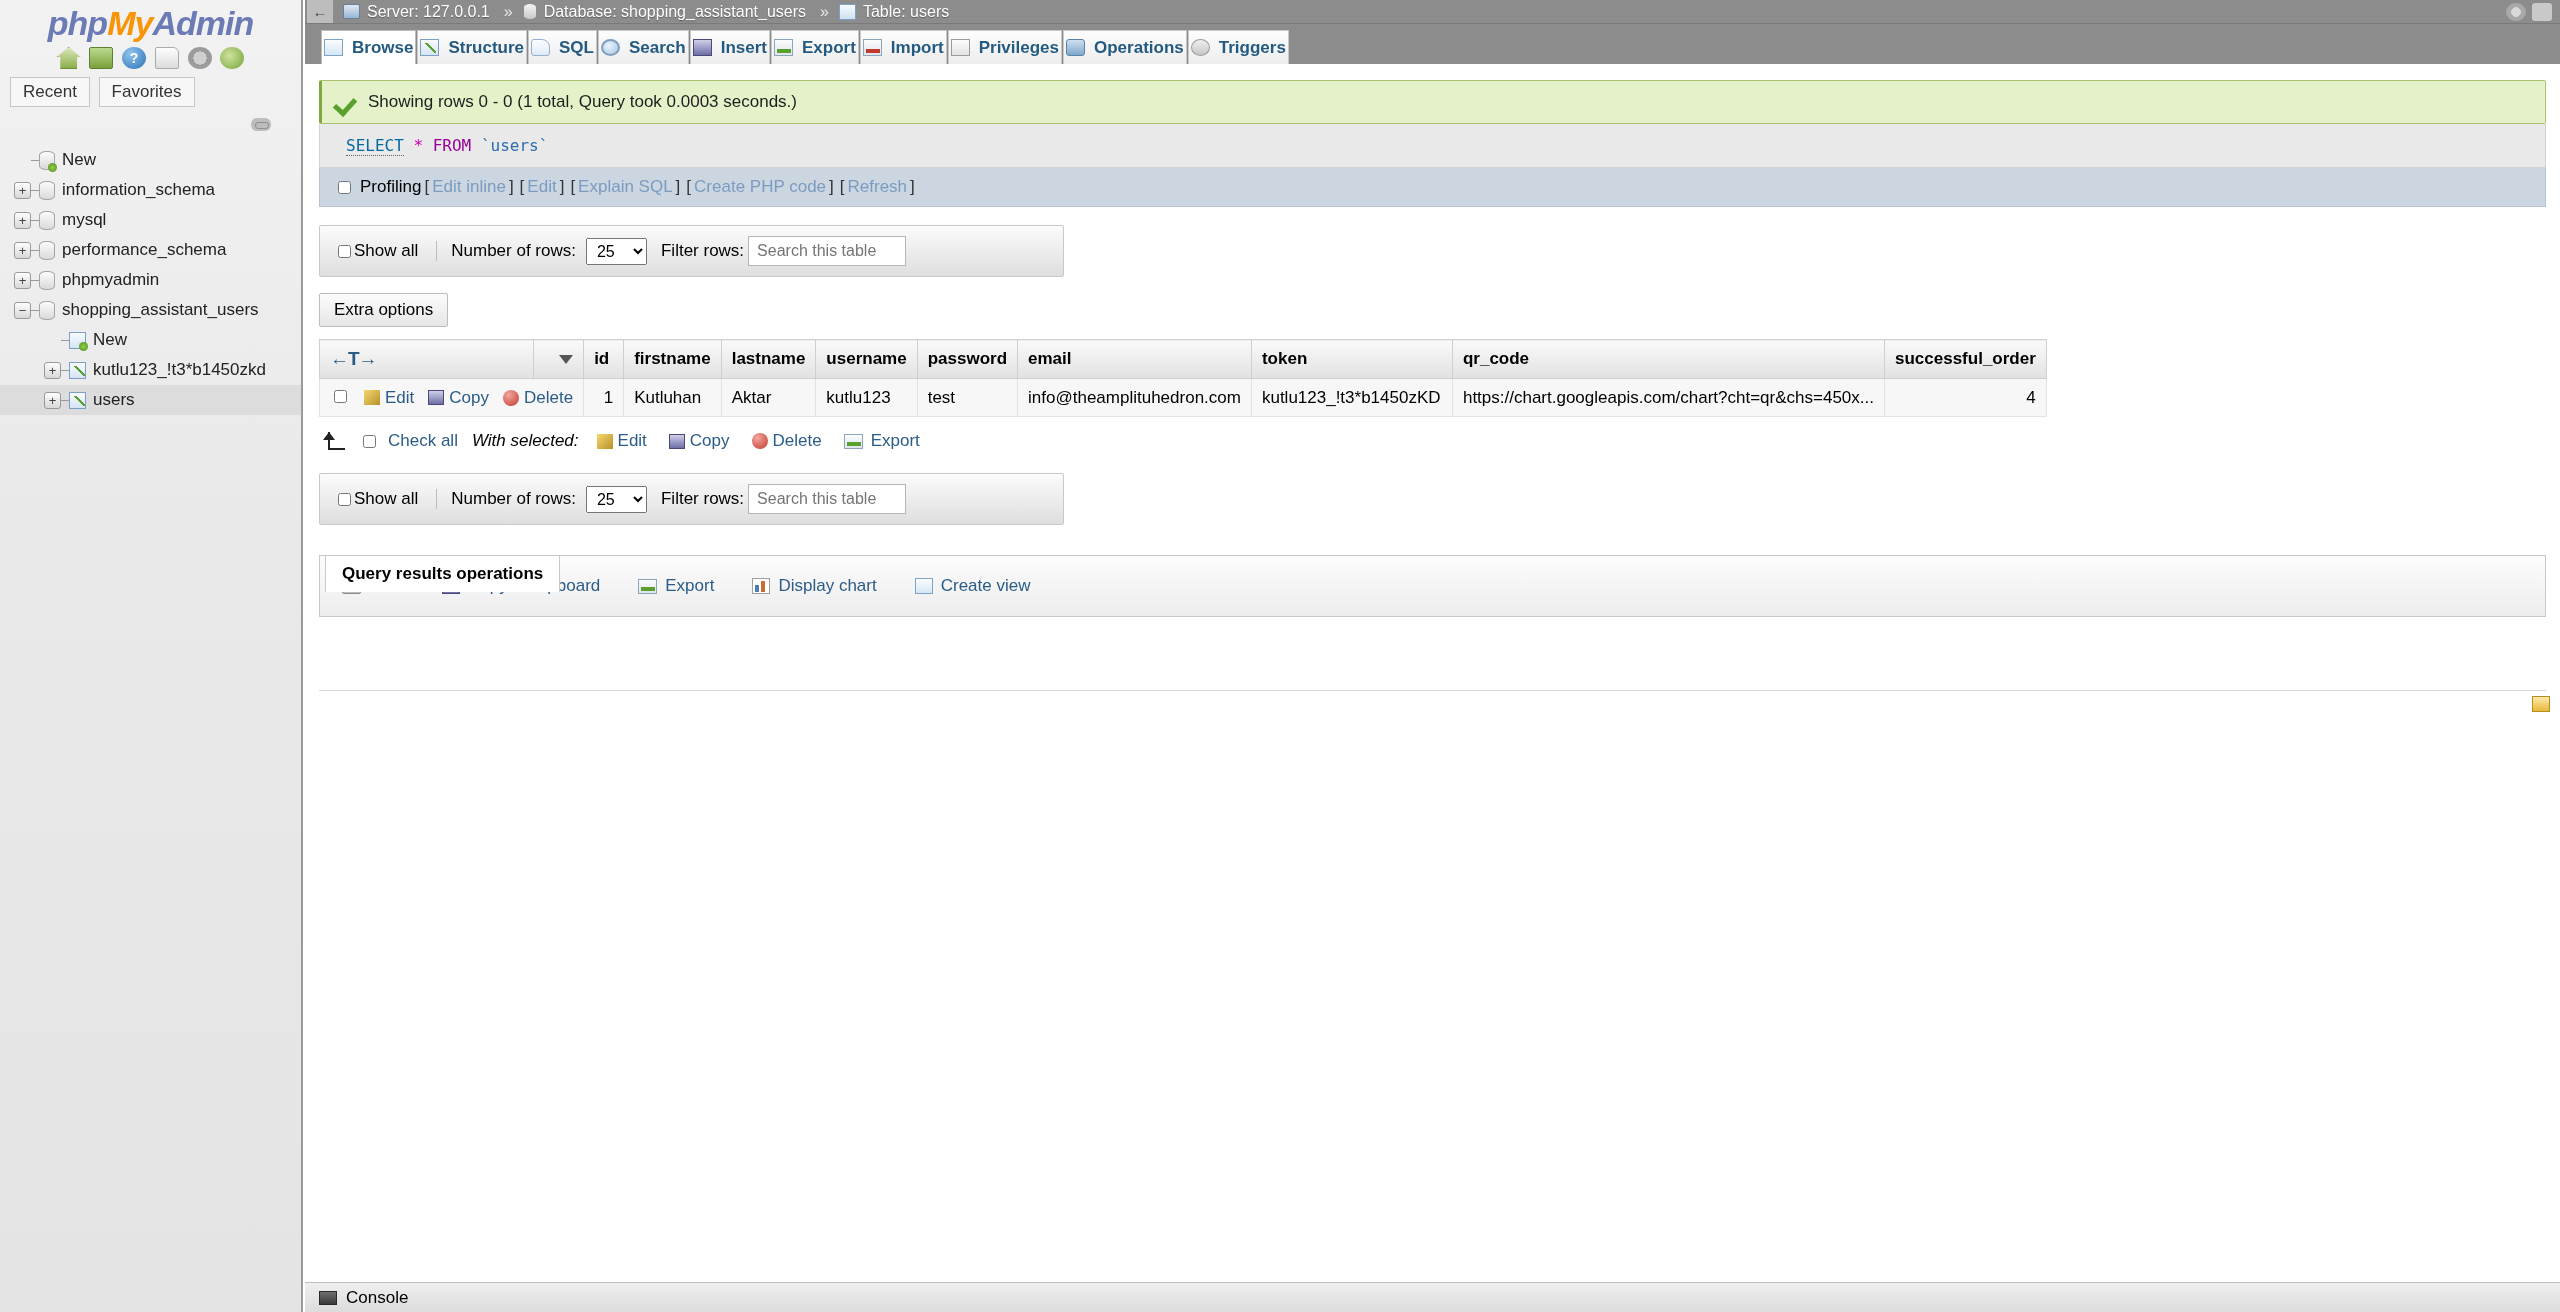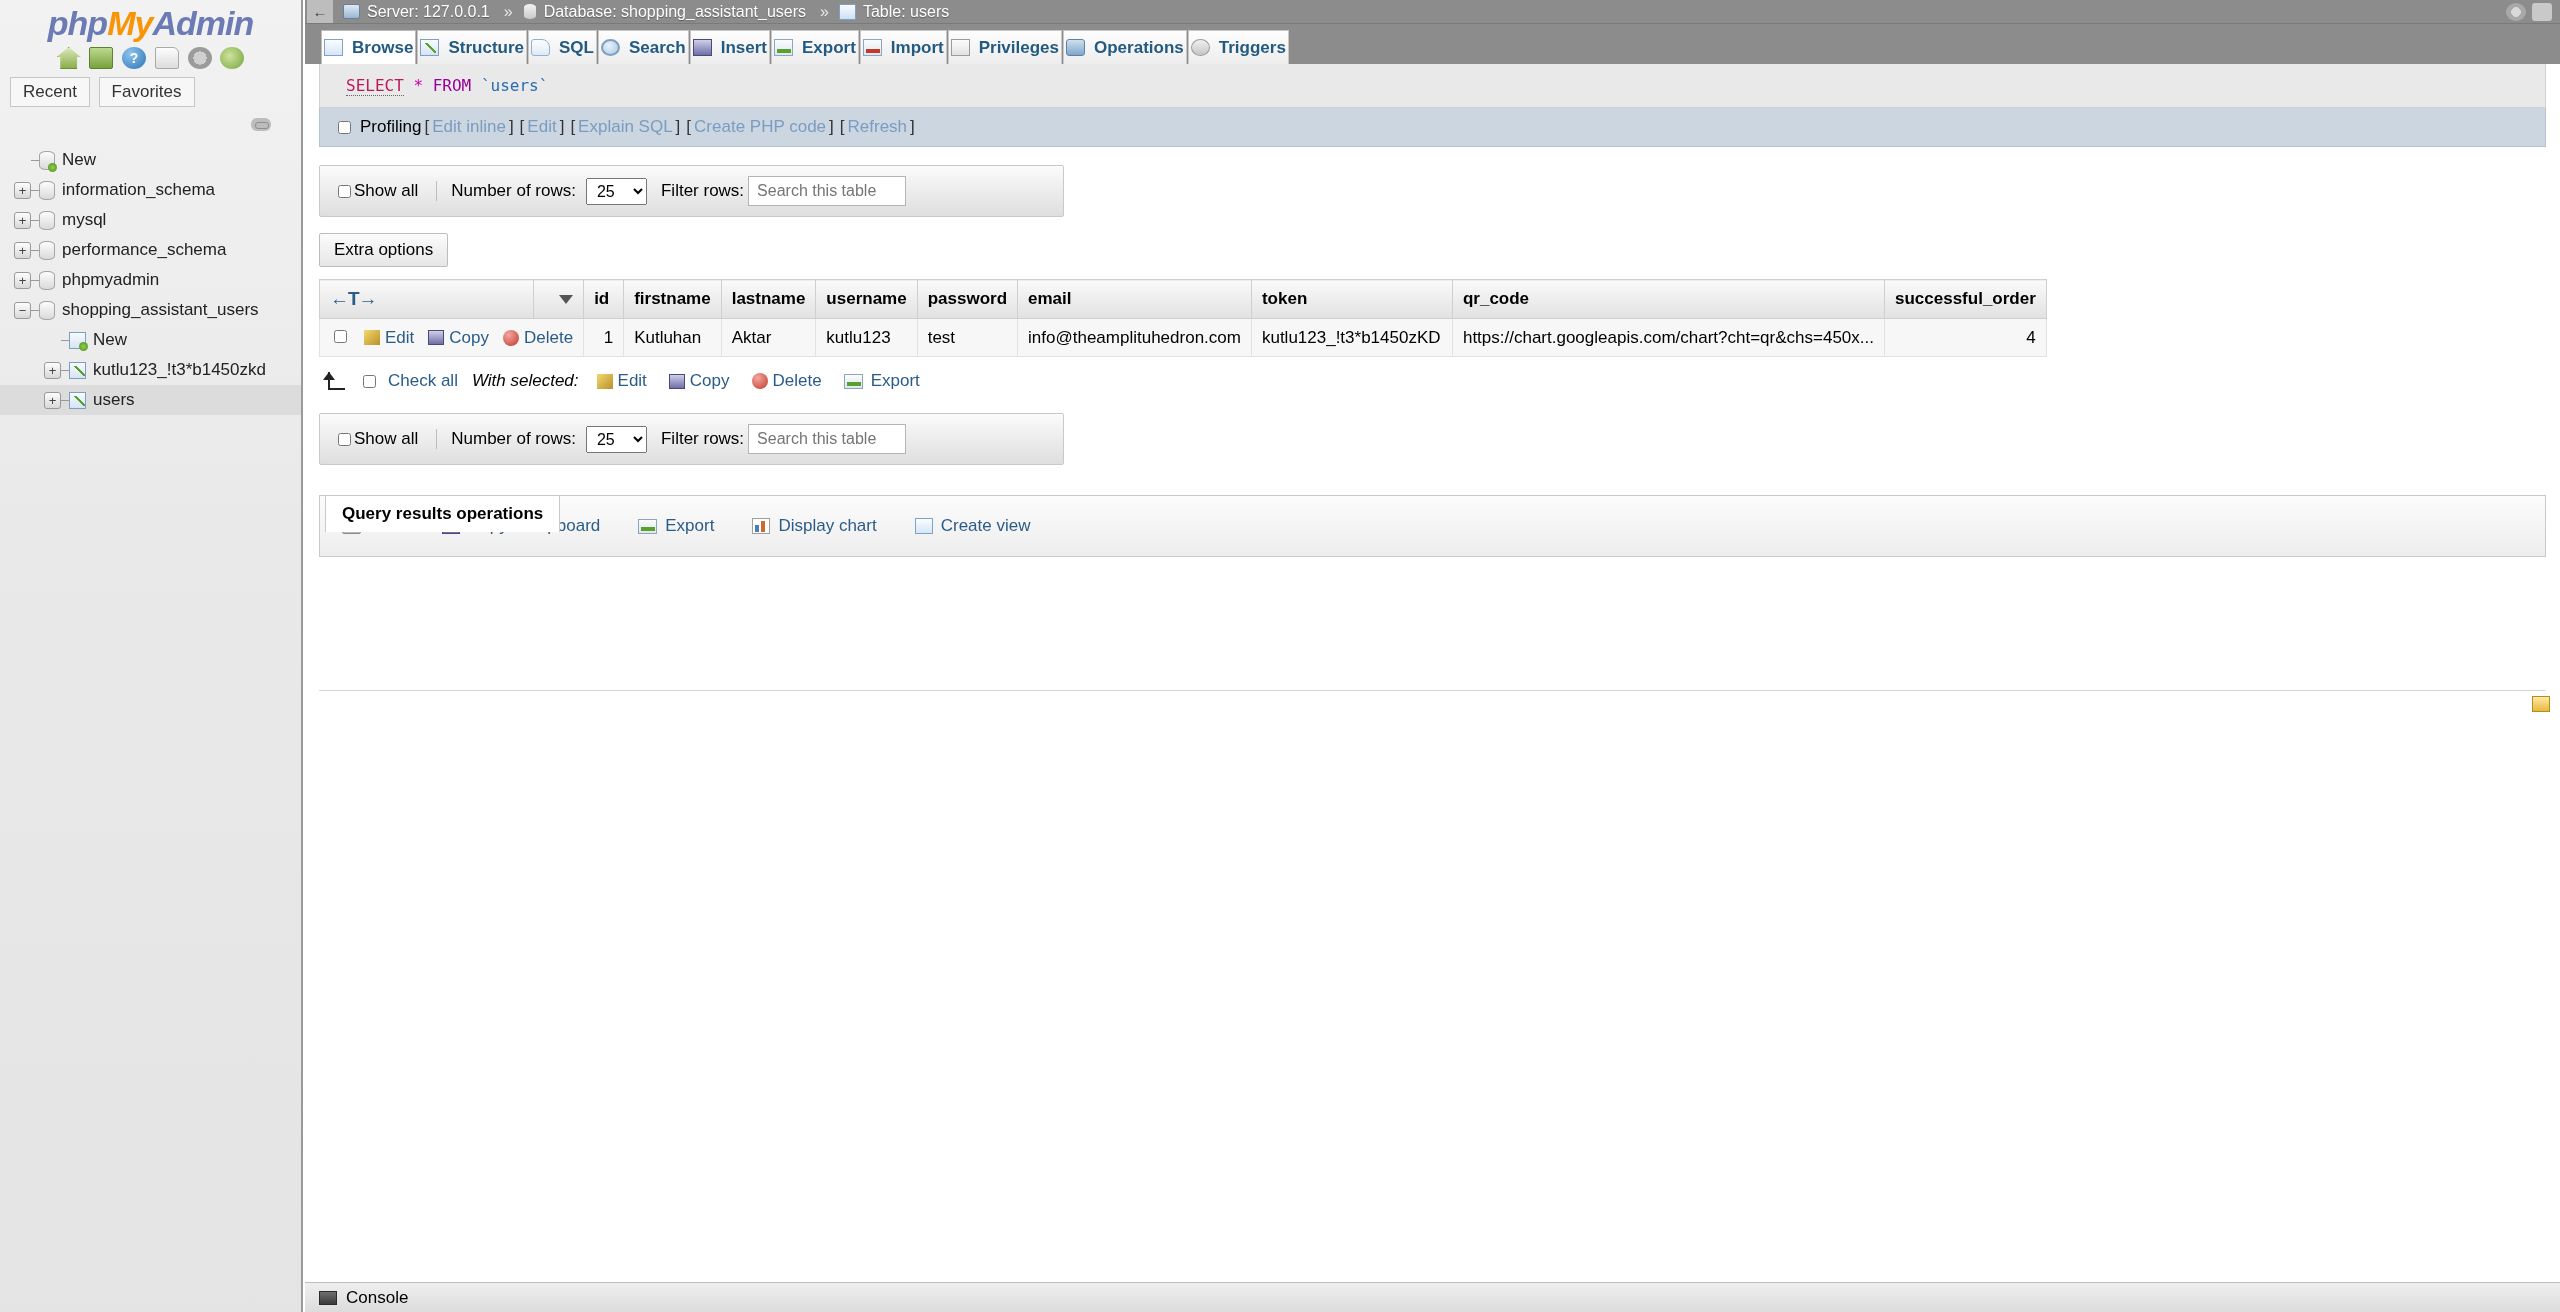--- a/index.html
+++ b/index.html
@@ -128,21 +128,21 @@
     padding:11px 14px; display:flex; align-items:center; font-size:17px; color:#1e1e1e;
     border-radius:2px;
   }
   .check{ width:22px; height:20px; margin-right:10px; flex:0 0 auto; position:relative; }
   .check:after{ content:""; position:absolute; left:2px; top:2px; width:9px; height:16px;
     border:solid #5aa02c; border-width:0 5px 5px 0; transform:rotate(42deg); }
 
   
   #sqlbox{ margin:0 14px; background:#e9e9e9; border:1px solid #d2d2d2; border-top:none;
     padding:12px 26px; font-family:"DejaVu Sans Mono", monospace; font-size:16px; }
-  .kw{ color:#be185d; border-bottom:1px dotted #666; }
+  .kw{ color:#0369a1; border-bottom:1px dotted #666; }
   .star{ color:#d000b0; }
   .kw2{ color:#990099; }
   .tbl{ color:#2b6cb0;text-align:center; }
 
   
   #profbar{ margin:0 14px; background:#ccd6e1; border:1px solid #b6c3d1; border-top:none;
     padding:9px 14px; font-size:17px; display:flex; align-items:center; }
   #profbar input{ margin-right:9px; }
   .lnk{ color:#7a9cc0; text-decoration:none; }
   .brk{ color:#333; margin:0 3px; }
@@ -374,20 +374,24 @@
         <span>Operations</span>
       </div>
       <div class="tab">
         <span class="ticon ti-triggers"></span>
         <span>Triggers</span>
       </div>
     </div>
 
   <div id="content">
 
+    <div id="success">
+      <span class="check"></span>
+      <span>Showing rows 0 - 0 (1 total, Query took 0.0003 seconds.)</span>
+    </div>
 
     <div id="sqlbox">
       <span class="kw">SELECT</span>
       <span class="star">*</span>
       <span class="kw2">FROM</span>
       <span class="tbl">`users`</span>
     </div>
 
     <div id="profbar">
       <input type="checkbox" style="">

